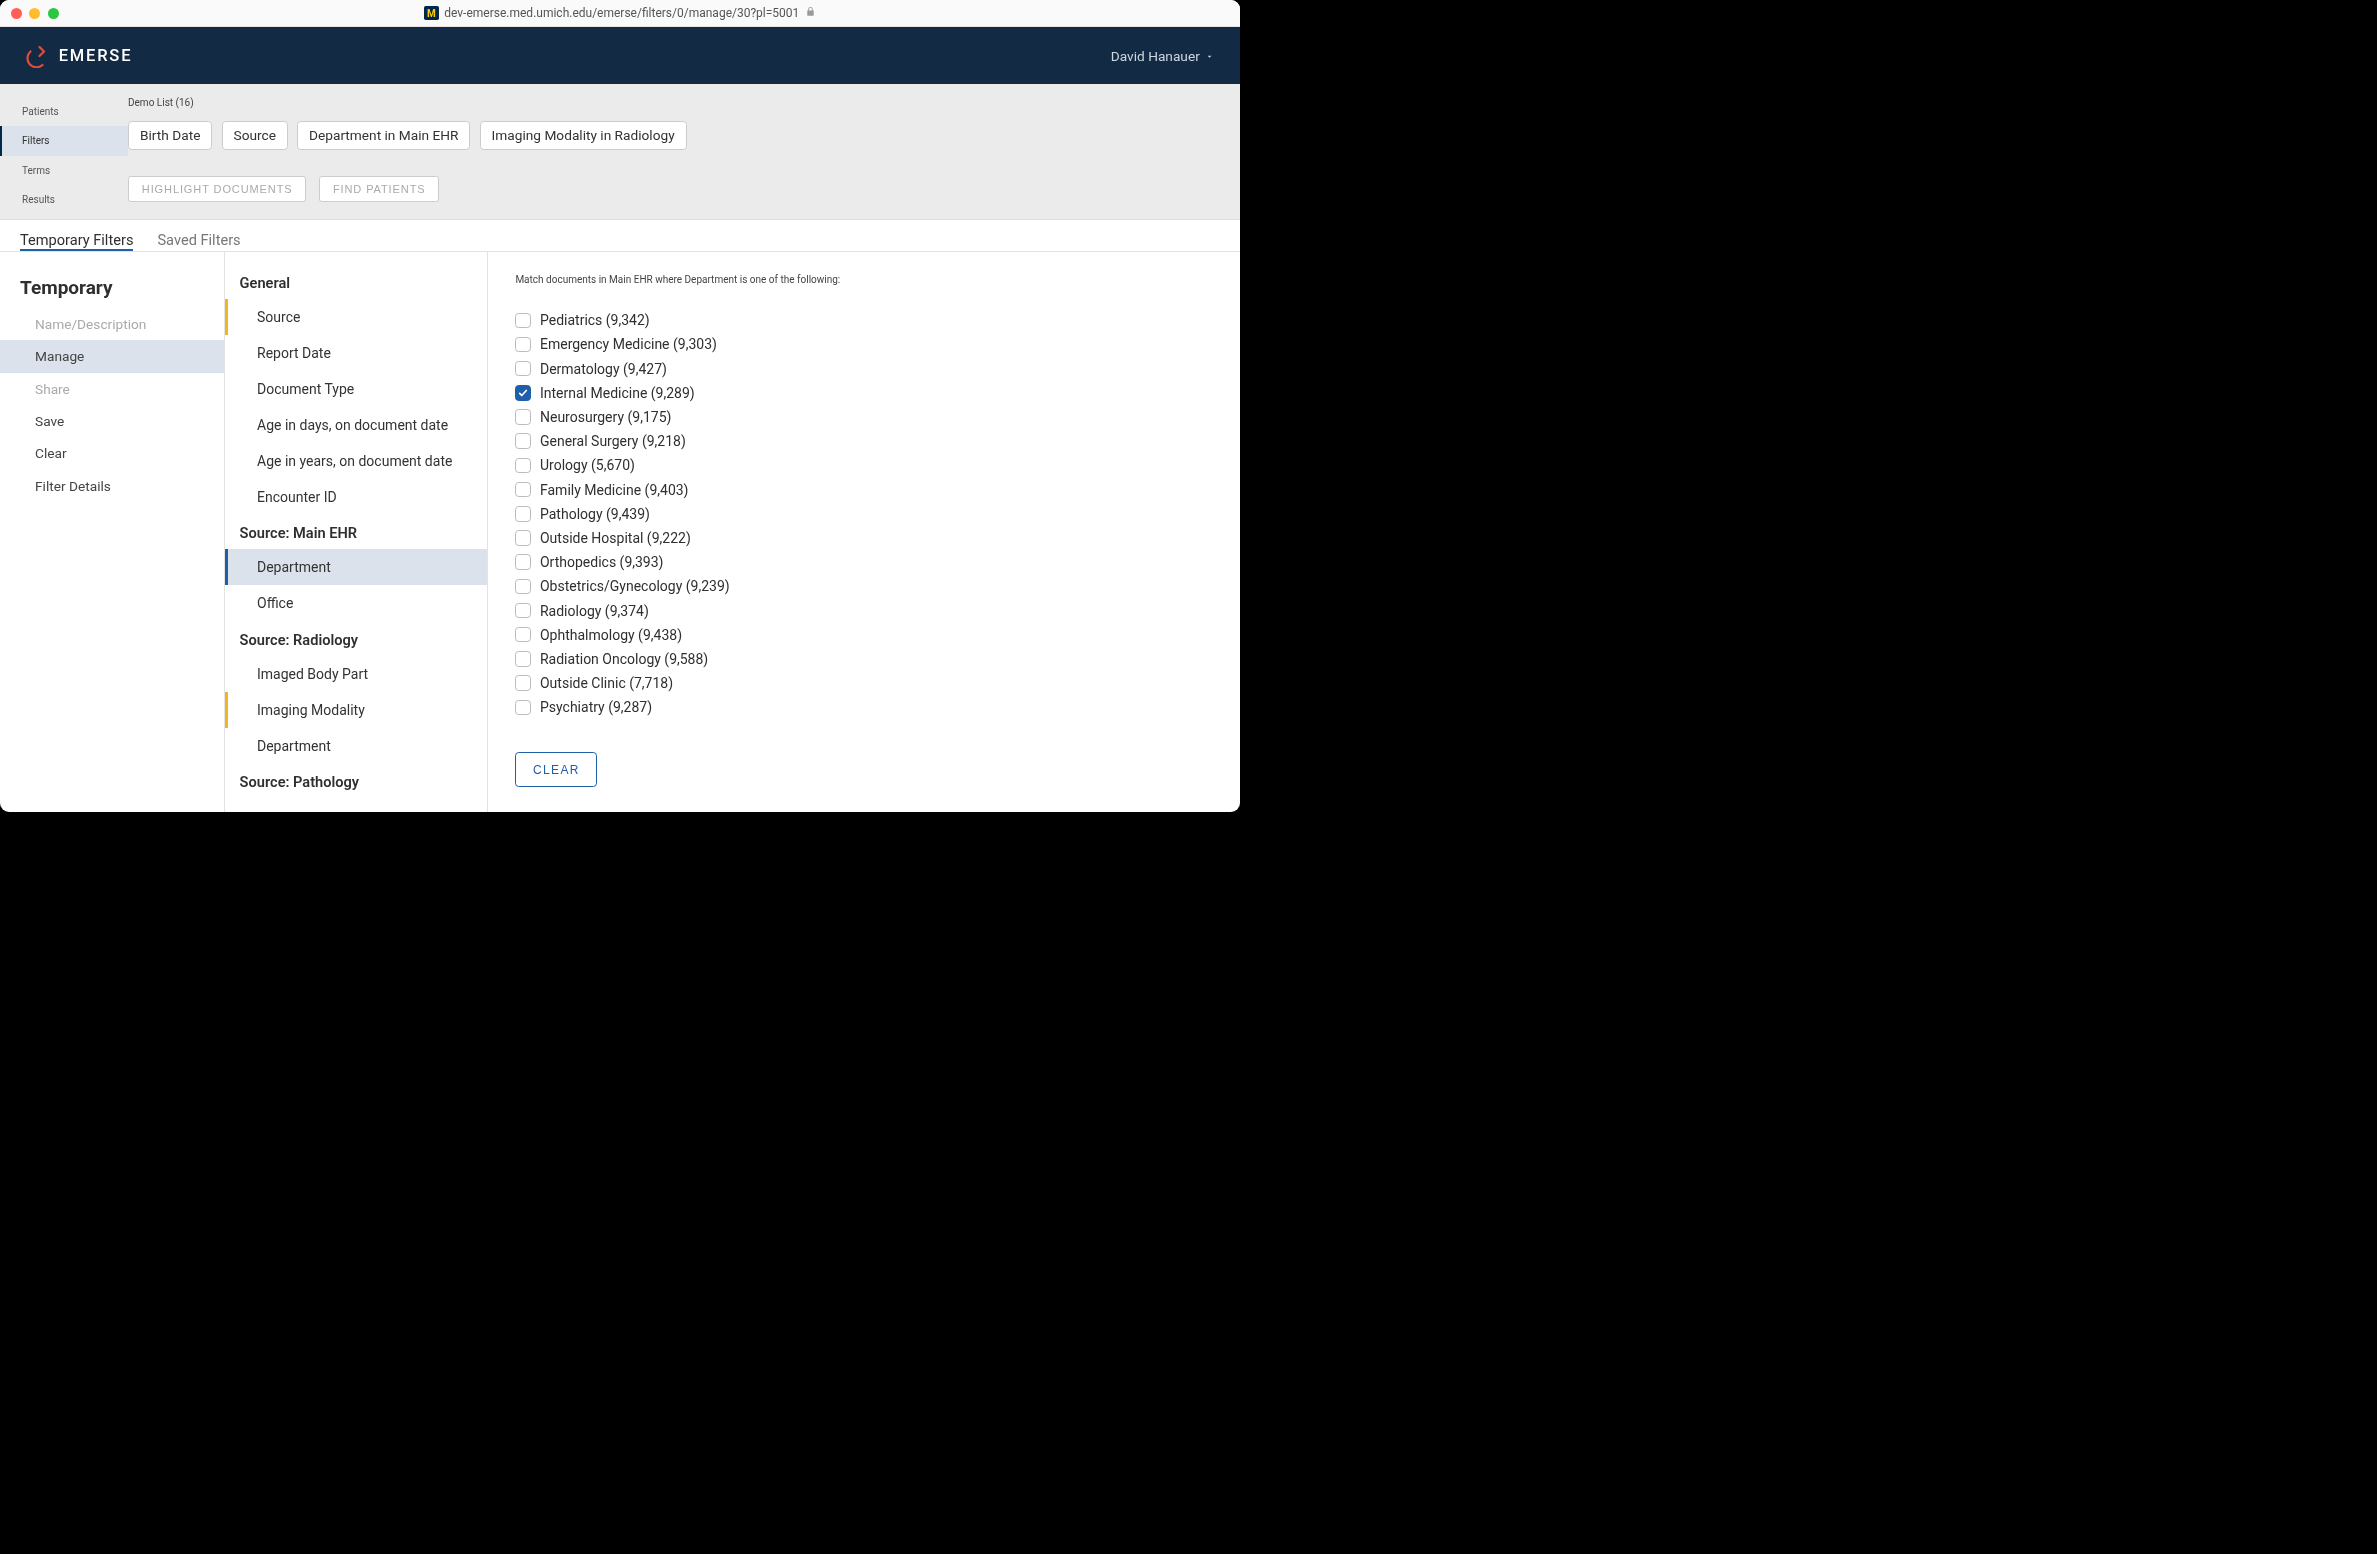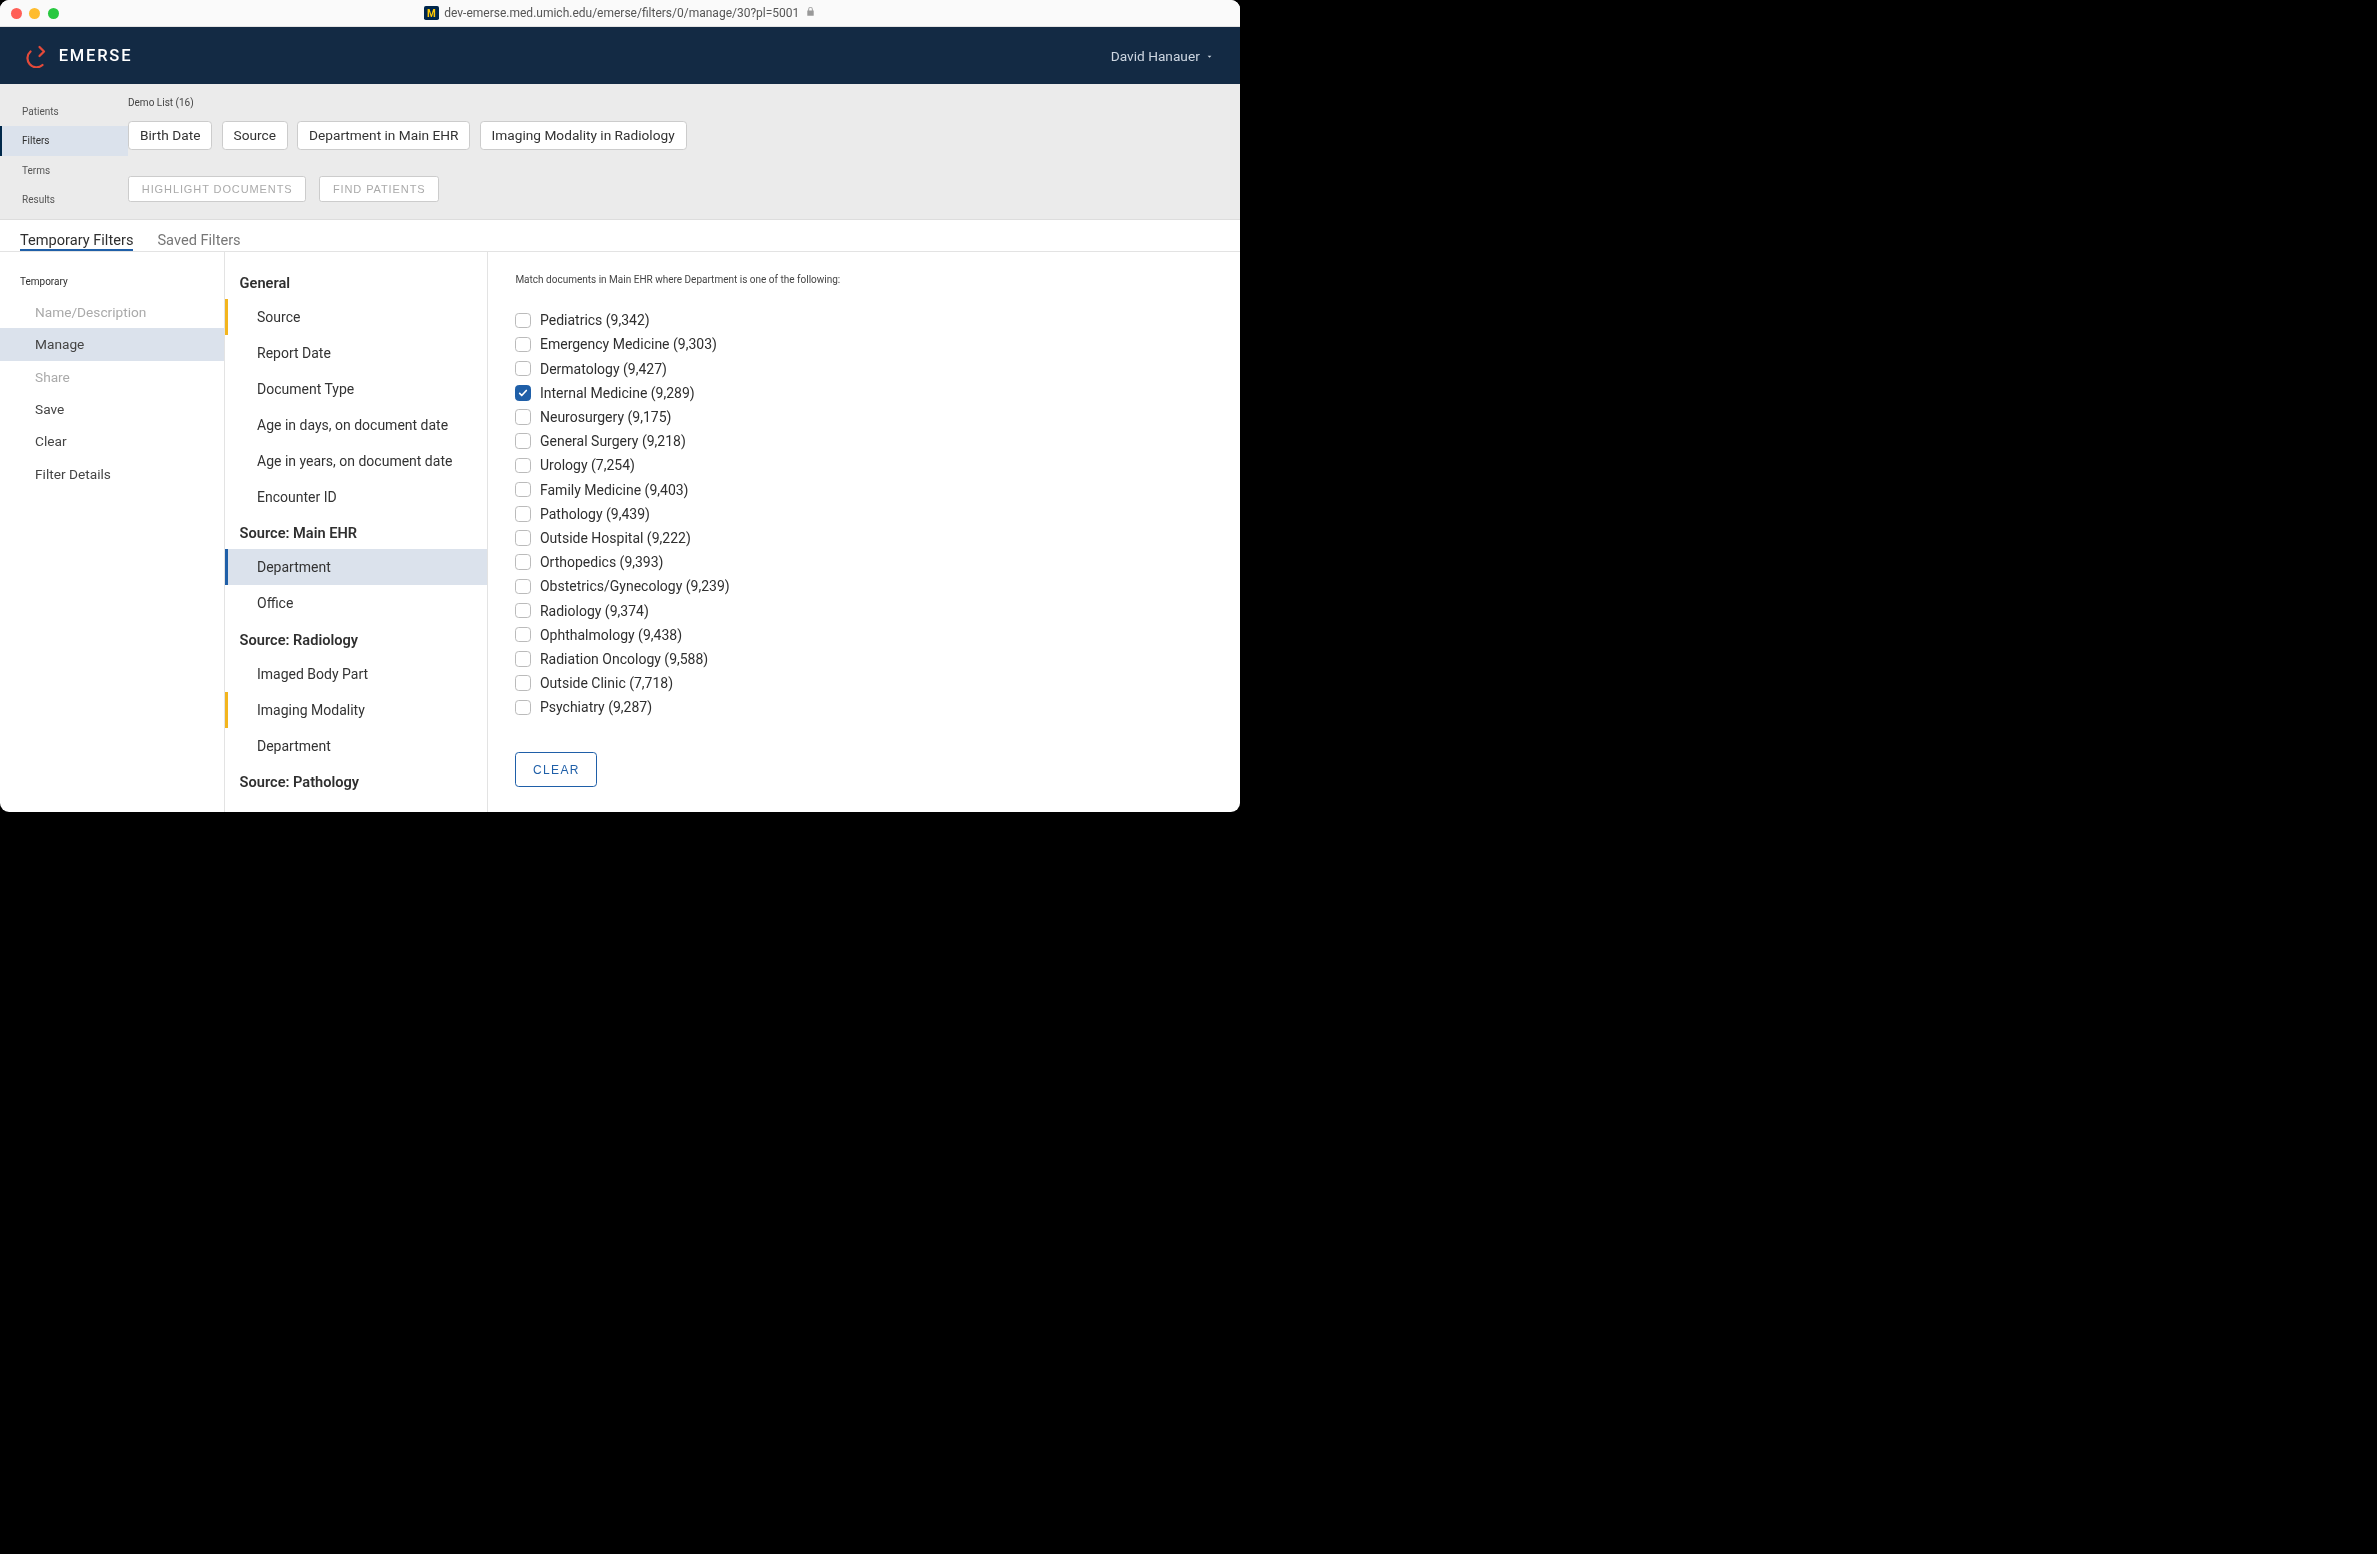--- a/index.html
+++ b/index.html
@@ -74,21 +74,21 @@
   .subtab {
     color:#777; font-size:14.6px; cursor:pointer; border-bottom:2.7px solid transparent;
   }
   .subtab.active { color:#2f2f2f; border-bottom-color:#1f5fa8; }
   
   .main { flex:1; display:flex; overflow:hidden; min-height:0;}
   .col { overflow-y:auto; }
   .col1 { width:225px; border-right:0.9px solid #e3e3e3; padding-top:16.5px;}
   .col2 { width:263px; border-right:0.9px solid #e3e3e3; padding-top:12.8px;}
   .col3 { flex:1; padding:22px 27.4px; }
-  .c1-head { font-weight:400; padding:7.3px 20px 9.1px; font-size:10px; }
+  .c1-head { font-weight:700; padding:7.3px 20px 9.1px; font-size:19px; }
   .c1-item {
     padding:8.2px 20px 8.2px 35px; font-size:13.7px; color:#444; cursor:pointer;
   }
   .c1-item.disabled { color:#aaa; cursor:default;}
   .c1-item.active { background:#dbe2ec; }
   
   .grp-head { font-weight:600; font-size:14.6px; padding:9.1px 14.6px 7.3px; }
   .grp-item {
     padding:10px 14.6px 10px 29px; font-size:14px; color:#333; cursor:pointer; border-left:3.7px solid transparent;
   }
@@ -232,21 +232,21 @@
           <div class="check-row">
             <span class="chk"></span>
             <span>Neurosurgery (9,175)</span>
           </div>
           <div class="check-row">
             <span class="chk"></span>
             <span>General Surgery (9,218)</span>
           </div>
           <div class="check-row">
             <span class="chk"></span>
-            <span>Urology (7,254)</span>
+            <span>Urology (5,670)</span>
           </div>
           <div class="check-row">
             <span class="chk"></span>
             <span>Family Medicine (9,403)</span>
           </div>
           <div class="check-row">
             <span class="chk"></span>
             <span>Pathology (9,439)</span>
           </div>
           <div class="check-row">

